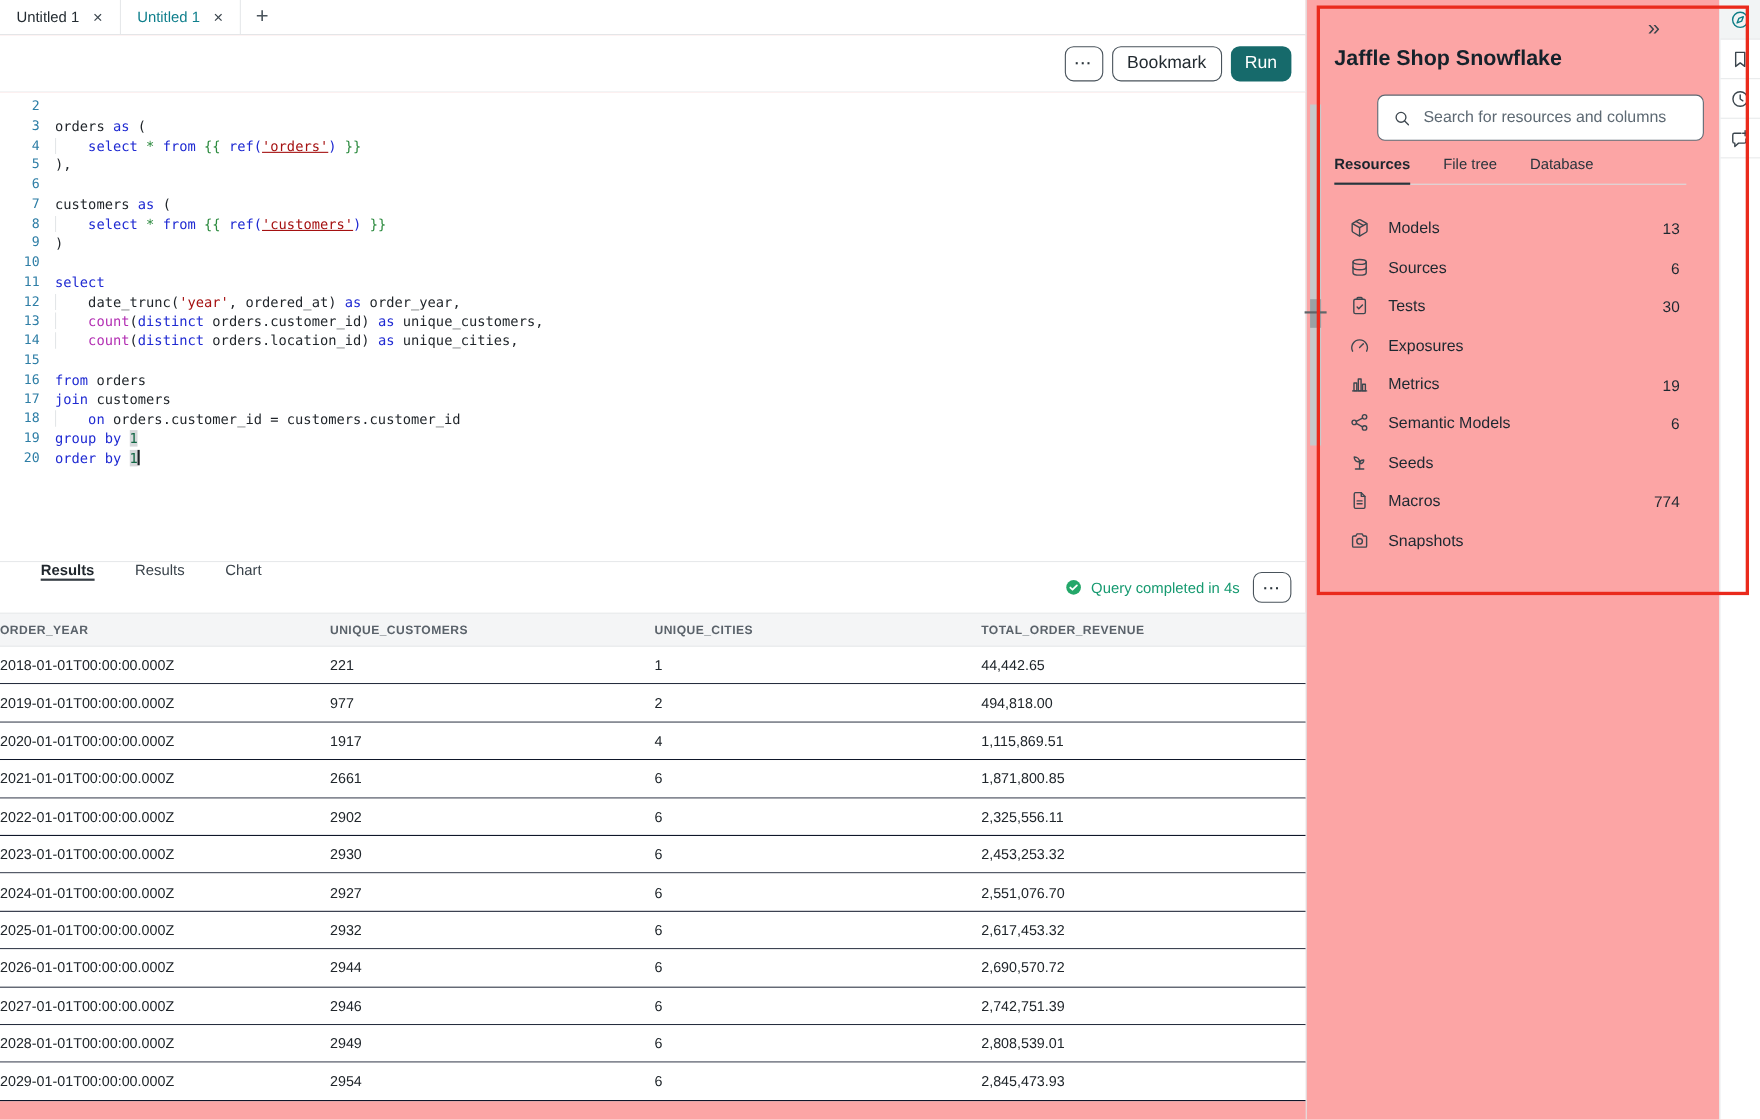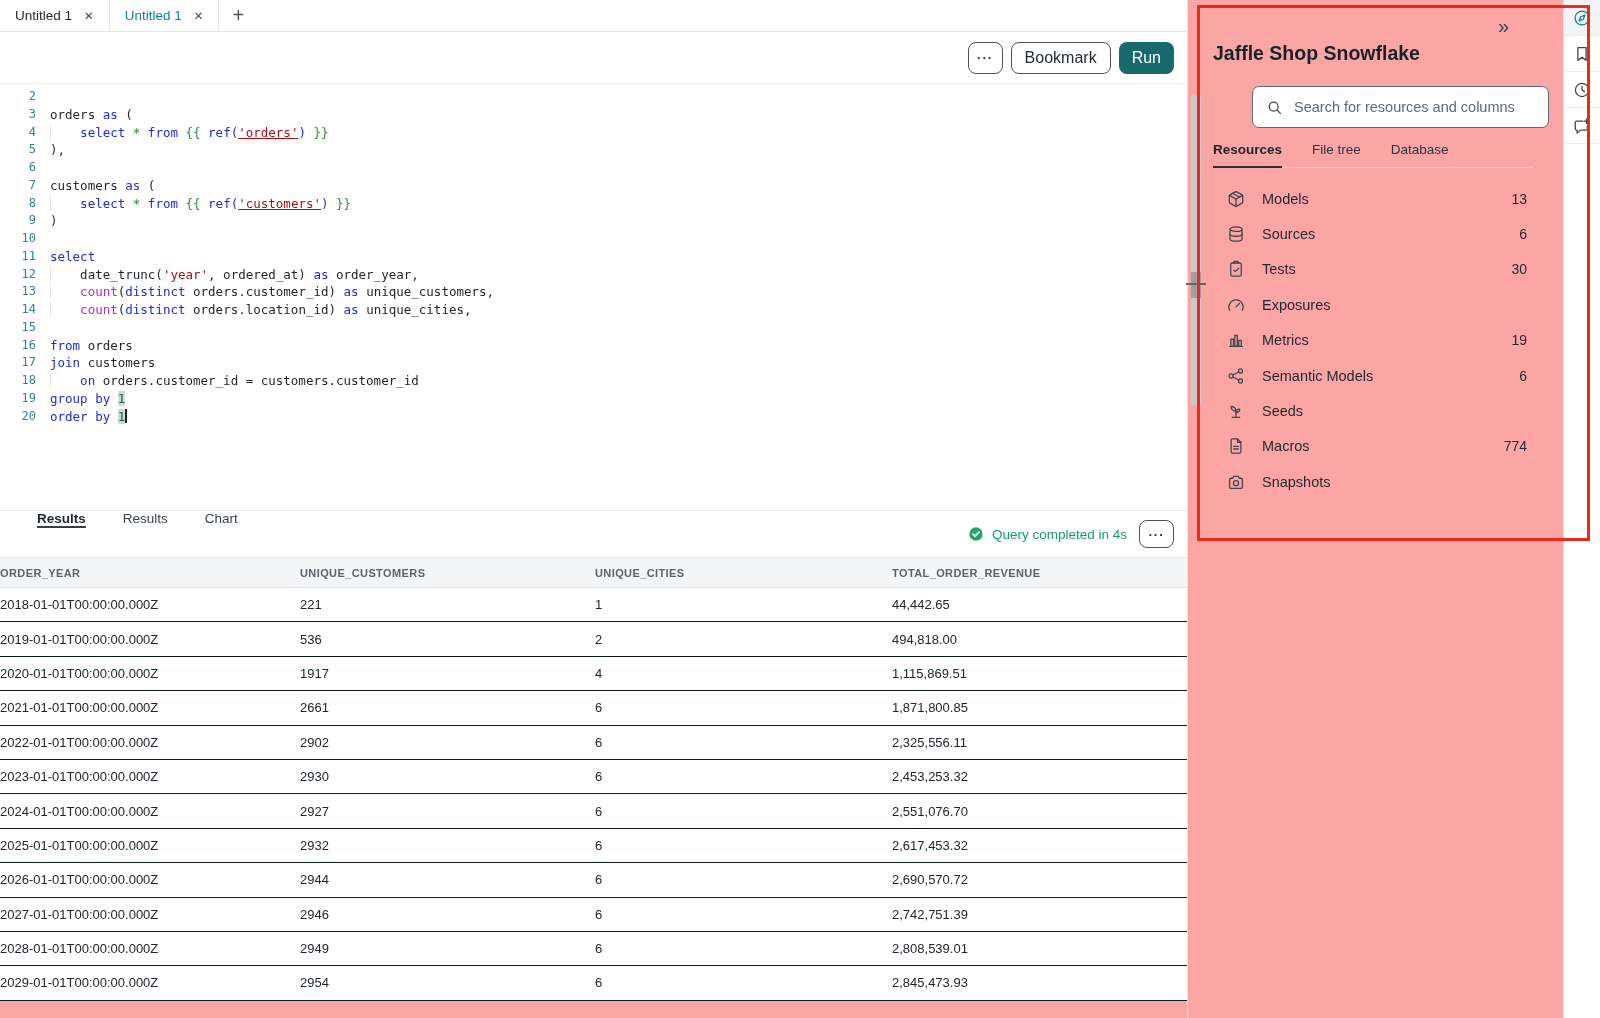--- a/index.html
+++ b/index.html
@@ -75,21 +75,21 @@
   #searchbox .sic{width:17px;height:17px;color:#3d474f;display:flex;flex:none;}
   #searchinput{border:none;outline:none;flex:1;font-size:14.5px;color:#222;font-family:inherit;
                background:transparent;min-width:0;}
   #searchinput::placeholder{color:#5d6973;}
   #ptabs{position:absolute;left:1213px;top:139px;width:320px;height:29px;
          border-bottom:1px solid #d9dcdf;display:flex;gap:30px;box-sizing:border-box;}
   .ptab{font-size:13.5px;color:#2a343c;height:29px;display:flex;align-items:flex-start;
         padding-top:3px;border-bottom:2.5px solid transparent;box-sizing:border-box;}
   .ptab.active{font-weight:700;color:#1c252d;border-bottom-color:#2b333b;}
   #plist{position:absolute;left:1213px;top:181px;width:316px;}
-  .pitem{height:35.4px;display:flex;align-items:center;}
+  .pitem{height:35.4px;display:flex;align-items:flex-end;}
   .picon{width:18px;height:18px;margin-left:14px;color:#3d474f;flex:none;display:flex;}
   .picon svg,.rcell svg,.sic svg,.ck svg{width:100%;height:100%;display:block;}
   .plabel{margin-left:17px;font-size:14.5px;color:#1d2830;}
   .pcount{margin-left:auto;font-size:14px;color:#1d2830;padding-right:2px;}
 
   
   #rail{position:absolute;left:1563px;top:0;width:37px;height:1018px;background:#fff;
         border-left:1px solid #e4e7e9;box-sizing:border-box;}
   .rcell{height:35px;border-bottom:1px solid #e8eaec;display:flex;align-items:center;
          justify-content:center;color:#3a454d;}
@@ -227,21 +227,21 @@
       </div>
     <div id="tbody">
         <div class="trow">
           <span class="c0">2018-01-01T00:00:00.000Z</span>
           <span class="c1">221</span>
           <span class="c2">1</span>
           <span class="c3">44,442.65</span>
         </div>
         <div class="trow">
           <span class="c0">2019-01-01T00:00:00.000Z</span>
-          <span class="c1">536</span>
+          <span class="c1">977</span>
           <span class="c2">2</span>
           <span class="c3">494,818.00</span>
         </div>
         <div class="trow">
           <span class="c0">2020-01-01T00:00:00.000Z</span>
           <span class="c1">1917</span>
           <span class="c2">4</span>
           <span class="c3">1,115,869.51</span>
         </div>
         <div class="trow">

